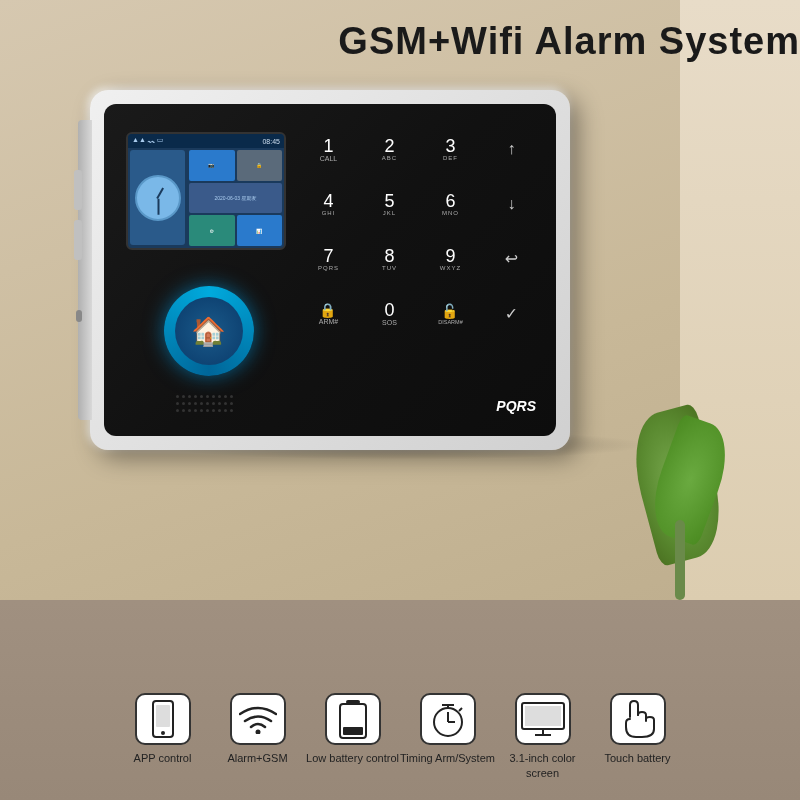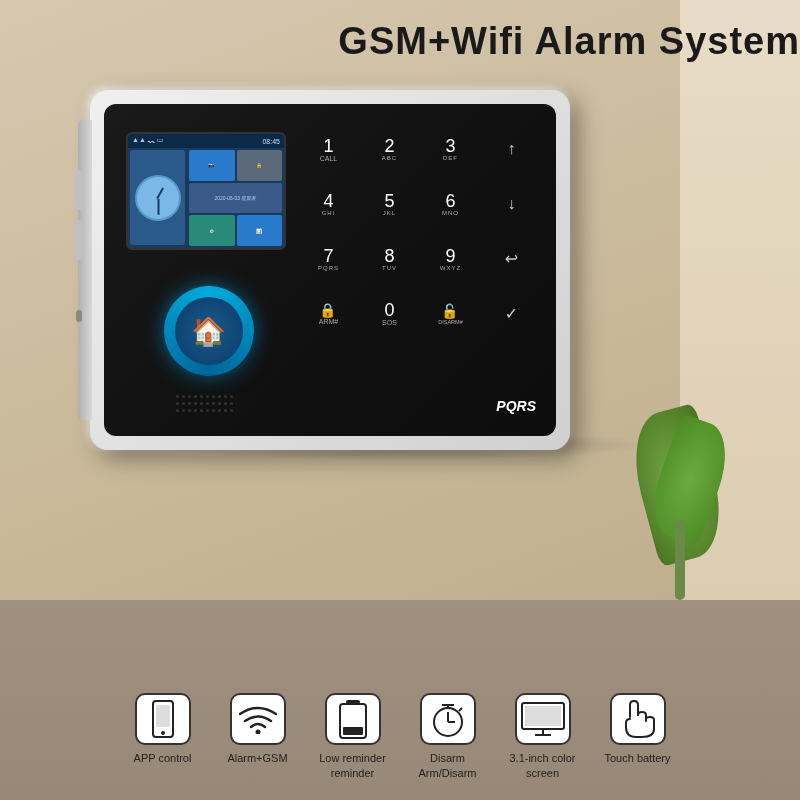--- a/index.html
+++ b/index.html
@@ -616,35 +616,35 @@
     </div>
 
     <div class="feature-item">
       <div class="feature-icon-box">
         <svg width="30" height="40" viewBox="0 0 30 40">
           <rect x="8" y="1" width="14" height="4" rx="2" fill="#222"></rect>
           <rect x="2" y="5" width="26" height="34" rx="3" fill="none" stroke="#222" stroke-width="2"></rect>
           <rect x="5" y="28" width="20" height="8" rx="1" fill="#222"></rect>
         </svg>
       </div>
-      <span class="feature-label">Low reminder reminder</span>
+      <span class="feature-label">Low battery control</span>
     </div>
 
     <div class="feature-item">
       <div class="feature-icon-box">
         <svg width="38" height="38" viewBox="0 0 38 38">
           <circle cx="19" cy="22" r="14" fill="none" stroke="#222" stroke-width="2"></circle>
           <line x1="13" y1="5" x2="25" y2="5" stroke="#222" stroke-width="2"></line>
           <line x1="19" y1="5" x2="19" y2="8" stroke="#222" stroke-width="2"></line>
           <line x1="19" y1="22" x2="19" y2="12" stroke="#222" stroke-width="2"></line>
           <line x1="19" y1="22" x2="26" y2="22" stroke="#222" stroke-width="2"></line>
           <line x1="30" y1="11" x2="33" y2="8" stroke="#222" stroke-width="2"></line>
         </svg>
       </div>
-      <span class="feature-label">Disarm Arm/Disarm</span>
+      <span class="feature-label">Timing Arm/System</span>
     </div>
 
     <div class="feature-item">
       <div class="feature-icon-box">
         <svg width="44" height="34" viewBox="0 0 44 34">
           <rect x="1" y="1" width="42" height="26" rx="2" fill="none" stroke="#222" stroke-width="2"></rect>
           <rect x="4" y="4" width="36" height="20" fill="#ddd"></rect>
           <line x1="16" y1="27" x2="28" y2="27" stroke="#222" stroke-width="2"></line>
           <line x1="22" y1="27" x2="22" y2="33" stroke="#222" stroke-width="2"></line>
           <line x1="14" y1="33" x2="30" y2="33" stroke="#222" stroke-width="2"></line>

